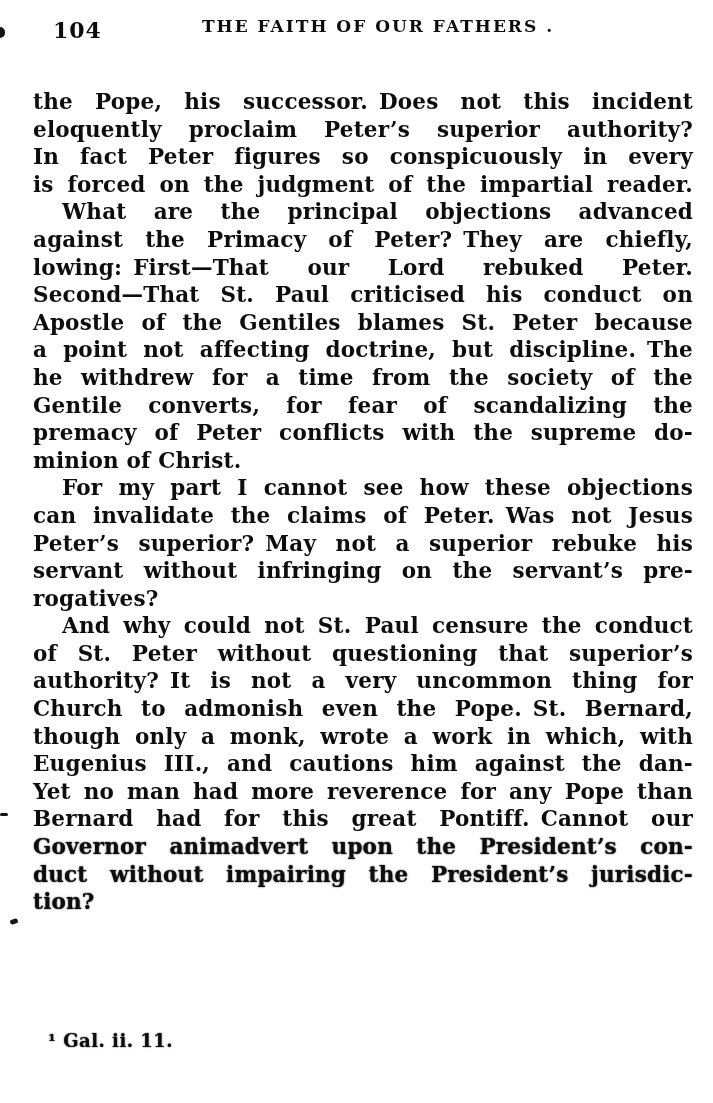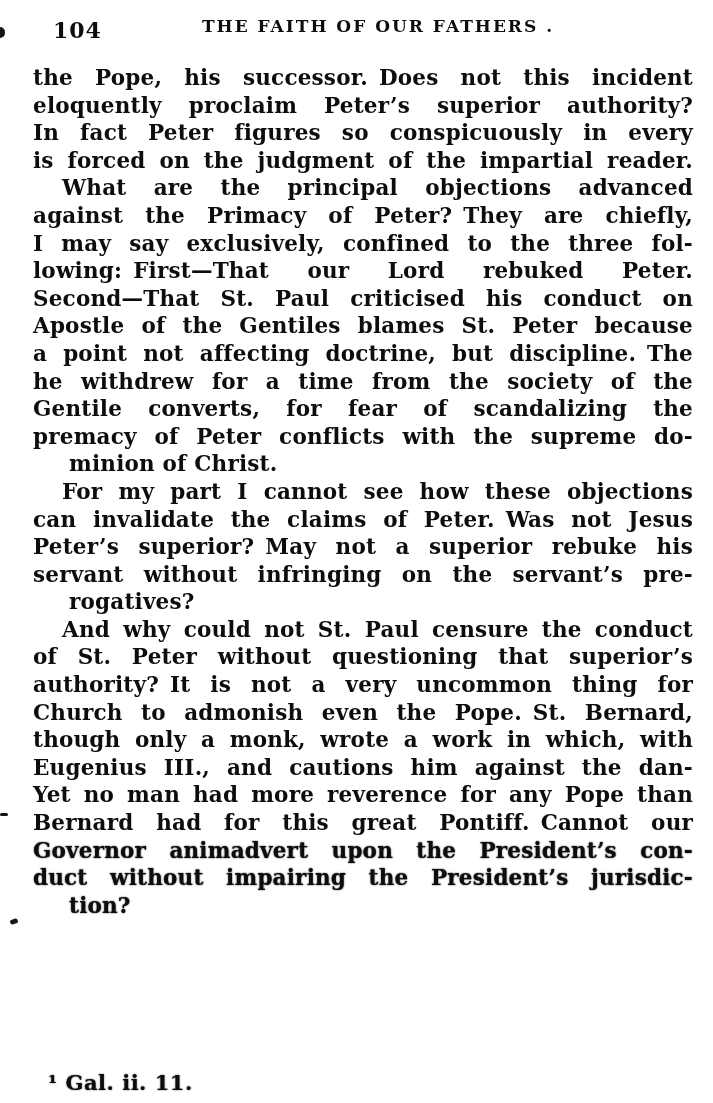--- a/index.html
+++ b/index.html
@@ -35,41 +35,41 @@
     top: 2px;
     text-align: center;
     font-size: 17px;
     letter-spacing: 2px;
     white-space: nowrap;
   }
   
   .bodytext {
     position: absolute;
     left: 33px;
-    top: 64px;
+    top: 88px;
     width: 660px;
   }
   .paragraph { margin: 0; padding: 0; }
   .line {
     font-size: 21.5px;
     line-height: 27.6px;
     letter-spacing: 0.2px;
     text-align: justify;
     text-align-last: justify;
     text-justify: inter-word;
   }
   .line.indent { text-indent: 29px; }
-  .line.end { text-align-last: left; margin-left: 36px; }
+  .line.end { text-align-last: left; }
   .line.smudged { text-shadow: 0 0 1.6px rgba(0,0,0,0.9); }
   
   .footnote {
     position: absolute;
     left: 48px;
-    top: 1070px;
-    font-size: 21px;
+    top: 1030px;
+    font-size: 18px;
     letter-spacing: 0.5px;
     text-shadow: 0 0 1.5px rgba(0,0,0,0.85);
   }
   
   .speck { position: absolute; background: #151515; }
   .speck1 { left: 0; top: 27px; width: 5px; height: 11px; border-radius: 0 6px 6px 0; }
   .speck2 { left: 0; top: 813px; width: 8px; height: 3px; border-radius: 2px; }
   .speck3 { left: 10px; top: 919px; width: 8px; height: 5px; border-radius: 3px; transform: rotate(-20deg); }
 </style>
 </head>
@@ -85,21 +85,20 @@
   <div class="bodytext">
       <div class="paragraph">
         <div class="line">the Pope, his successor. Does not this incident</div>
         <div class="line">eloquently proclaim Peter’s superior authority?</div>
         <div class="line">In fact Peter figures so conspicuously in every</div>
         <div class="line">is forced on the judgment of the impartial reader.</div>
       </div>
       <div class="paragraph">
         <div class="line indent">What are the principal objections advanced</div>
         <div class="line">against the Primacy of Peter? They are chiefly,</div>
-        <div class="line">I may say exclusively, confined to the three fol-</div>
         <div class="line">lowing: First—That our Lord rebuked Peter.</div>
         <div class="line">Second—That St. Paul criticised his conduct on</div>
         <div class="line">Apostle of the Gentiles blames St. Peter because</div>
         <div class="line">a point not affecting doctrine, but discipline. The</div>
         <div class="line">he withdrew for a time from the society of the</div>
         <div class="line">Gentile converts, for fear of scandalizing the</div>
         <div class="line">premacy of Peter conflicts with the supreme do-</div>
         <div class="line end">minion of Christ.</div>
       </div>
       <div class="paragraph">

